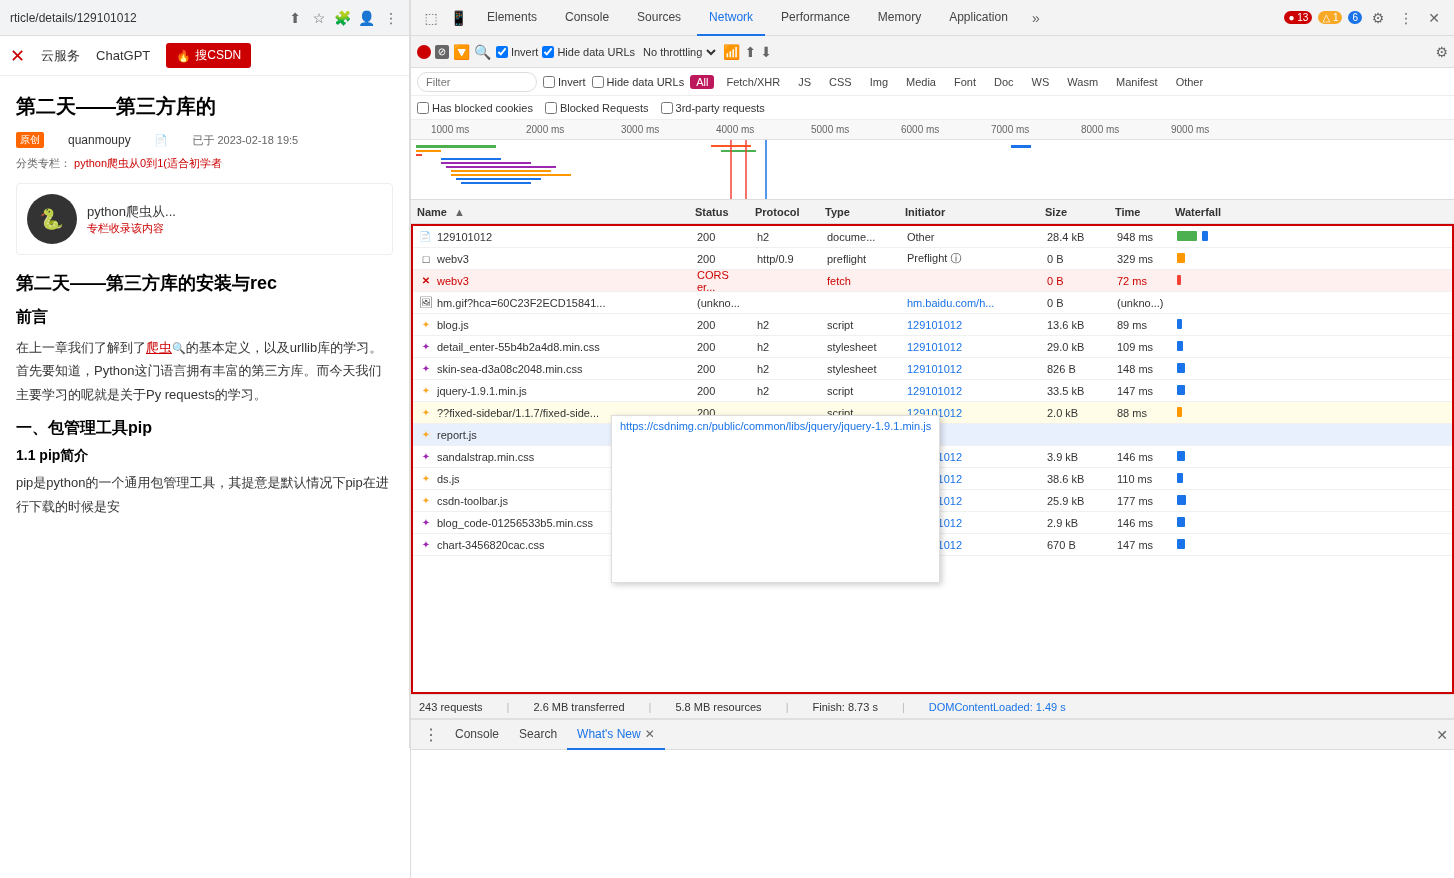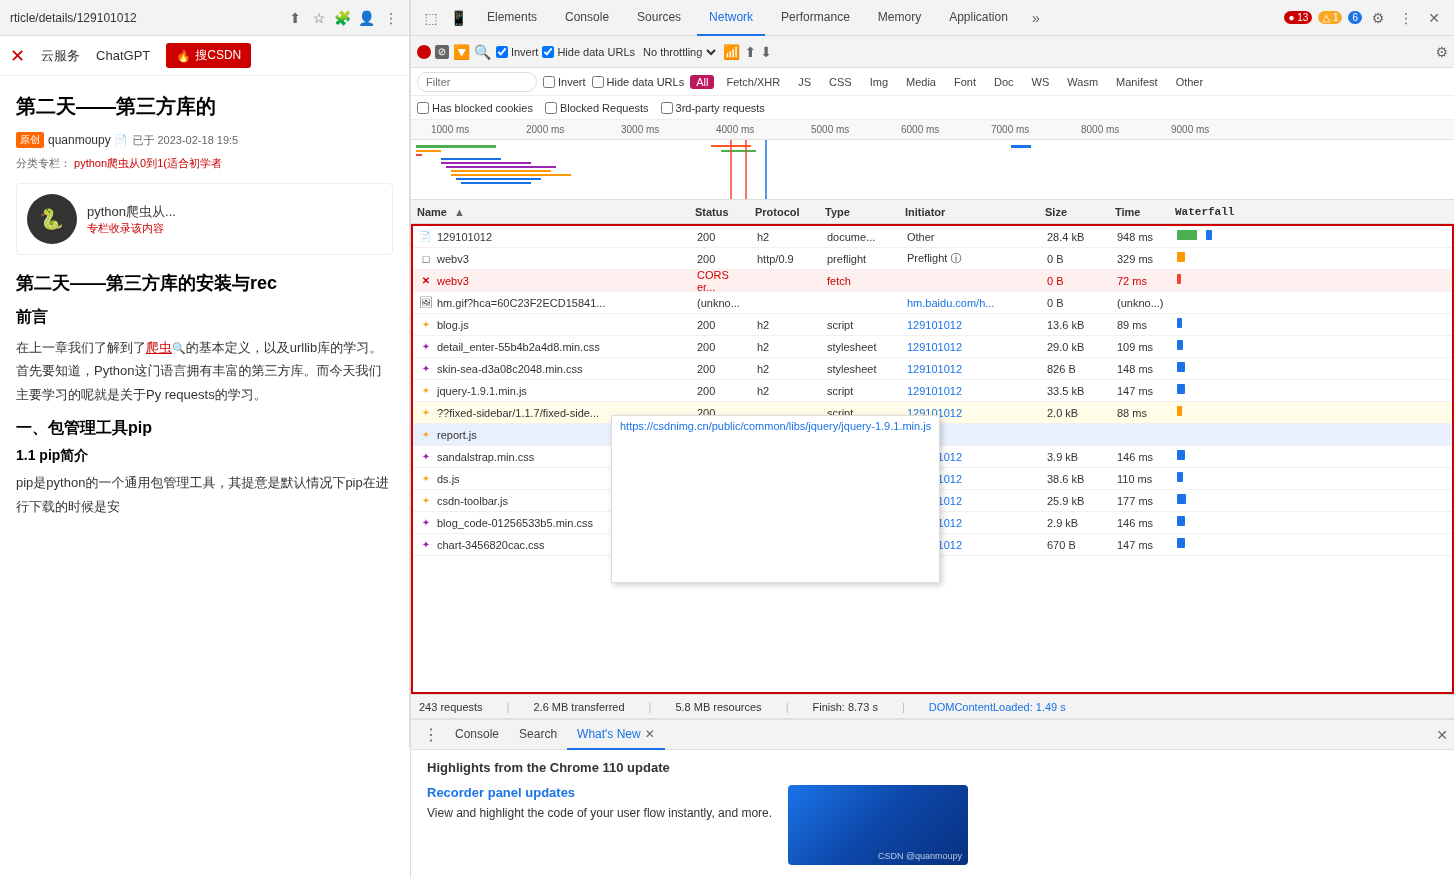--- a/index.html
+++ b/index.html
@@ -86,21 +86,21 @@
       font-size: 20px;
       font-weight: bold;
       color: #000;
       margin-bottom: 12px;
       line-height: 1.4;
     }
 
     .author-row {
       display: flex;
       align-items: center;
-      gap: 4px;
+      gap: 24px;
       margin-bottom: 8px;
     }
 
     .original-badge {
       background: #f60;
       color: #fff;
       font-size: 10px;
       padding: 1px 4px;
       border-radius: 2px;
     }
@@ -443,21 +443,21 @@
       z-index: 10;
     }
 
     .col-name { width: 280px; padding: 0 6px; flex-shrink: 0; }
     .col-status { width: 60px; padding: 0 4px; flex-shrink: 0; }
     .col-protocol { width: 70px; padding: 0 4px; flex-shrink: 0; }
     .col-type { width: 80px; padding: 0 4px; flex-shrink: 0; }
     .col-initiator { width: 140px; padding: 0 4px; flex-shrink: 0; }
     .col-size { width: 70px; padding: 0 4px; flex-shrink: 0; }
     .col-time { width: 60px; padding: 0 4px; flex-shrink: 0; }
-    .col-waterfall { flex: 1; padding: 0 4px; font-family: Liberation Mono, monospace; }
+    .col-waterfall { flex: 1; padding: 0 4px; }
 
     .table-row {
       display: flex;
       align-items: center;
       height: 22px;
       border-bottom: 1px solid #f0f0f0;
       font-size: 11px;
       color: #333;
       cursor: pointer;
     }
@@ -1101,27 +1101,15 @@
       </div>
       <div class="bottom-tab">
         <span>Search</span>
       </div>
       <div class="bottom-tab active">
         <span>What's New</span>
         <span class="close-tab-btn"> ✕</span>
       </div>
       <div class="bottom-close">✕</div>
     </div>
-    <div class="bottom-content">
-      <div class="whats-new-title">Highlights from the Chrome 110 update</div>
-      <div class="update-section">
-        <div class="update-text">
-          <h3>Recorder panel updates</h3>
-          <p>View and highlight the code of your user flow instantly, and more.</p>
-        </div>
-        <div class="update-image">
-          <span class="update-img-label">CSDN @quanmoupy</span>
-        </div>
-      </div>
-    </div>
   </div>
 
 </div>
 
 </body></html>

